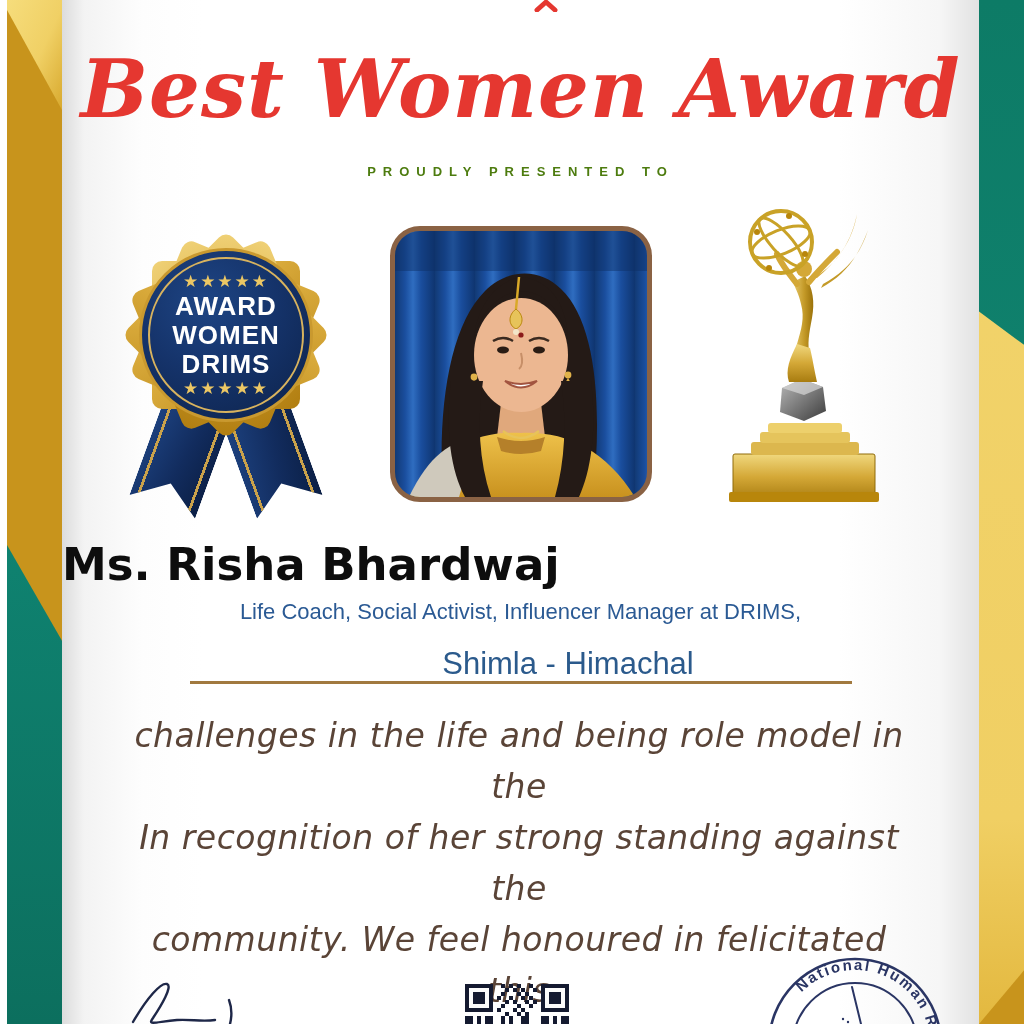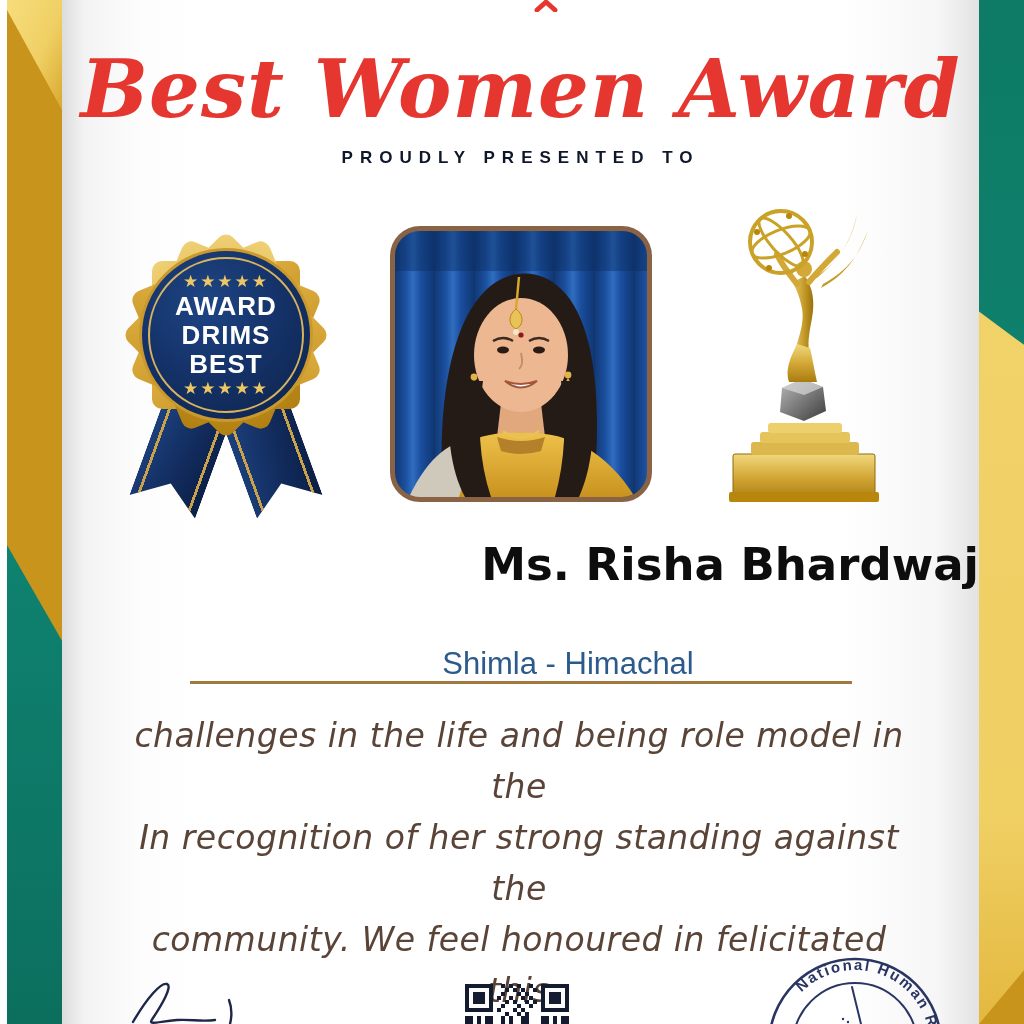--- a/index.html
+++ b/index.html
@@ -25,22 +25,22 @@
   
   .page{position:absolute;left:55px;top:0;width:917px;height:1024px;
     background:linear-gradient(90deg,#dcdcdc 0px,#f3f3f3 22px,#fdfdfd 80px,#ffffff 140px,
       #ffffff 777px,#f6f6f6 877px,#e2e2e2 917px);}
 
   .ornament{position:absolute;left:527px;top:-2px;}
 
   .title{position:absolute;left:55px;top:42px;width:917px;text-align:center;
     font-family:"DejaVu Serif",serif;font-style:italic;font-weight:700;
     font-size:80px;letter-spacing:1px;color:#e53730;}
-  .presented{position:absolute;left:55px;top:148px;width:917px;text-align:center;
-    font-size:17px;font-weight:600;letter-spacing:7px;color:#0f172a;}
+  .presented{position:absolute;left:55px;top:164px;width:917px;text-align:center;
+    font-size:13px;font-weight:600;letter-spacing:7px;color:#4d7c0f;}
 
   
   .badge{position:absolute;left:112px;top:230px;width:216px;height:285px;}
   .ribbon{position:absolute;width:70px;height:104px;top:176px;
     background:linear-gradient(100deg,#1d4280 0%,#122c5e 55%,#0b1f45 100%);
     background-image:linear-gradient(90deg,transparent 10%,#caa24b 10%,#caa24b 14%,transparent 14%,
       transparent 86%,#caa24b 86%,#caa24b 90%,transparent 90%),
       linear-gradient(100deg,#1d4280 0%,#122c5e 55%,#0b1f45 100%);
     clip-path:polygon(0 0,100% 0,100% 100%,50% 76%,0 100%);}
   .ribbon.l{left:26px;transform:rotate(20deg);}
@@ -61,21 +61,21 @@
   
   .photo{position:absolute;left:383px;top:226px;width:262px;height:276px;
     border:5px solid #8a6244;border-radius:30px;box-sizing:border-box;overflow:hidden;
     background:repeating-linear-gradient(90deg,#123a75 0px,#1a4e9e 10px,#2f6dc0 18px,#1a4e9e 26px,#0f3570 40px);}
   .photo svg{display:block;}
 
   
   .trophy{position:absolute;left:698px;top:192px;width:195px;height:315px;}
 
   
-  .name{position:absolute;left:55px;top:538px;width:917px;text-align:right;
+  .name{position:absolute;left:55px;top:538px;width:917px;text-align:left;
     font-family:"DejaVu Sans",sans-serif;font-weight:700;font-size:45px;color:#0d0d0d;}
   .roles{position:absolute;left:55px;top:597px;width:917px;text-align:center;
     font-size:22px;line-height:29px;color:#2b5a94;}
   .location{position:absolute;left:55px;top:646px;width:1012px;text-align:center;
     font-size:31px;color:#2b5a8c;}
   .divider{position:absolute;left:183px;top:681px;width:662px;height:3px;background:#a1793f;}
 
   
   .citation{position:absolute;left:112px;top:710px;width:800px;text-align:center;
     font-family:"DejaVu Sans",sans-serif;font-style:italic;font-size:33px;
@@ -116,22 +116,22 @@
     <div class="ribbon r"></div>
     <div class="burst"></div>
     <div class="burst r22"></div>
     <div class="burst r45"></div>
     <div class="burst r67"></div>
     <div class="medal">
       <div class="medal-ring"></div>
       <div class="medal-content">
         <div class="medal-stars">★★★★★</div>
         <div class="medal-line">AWARD</div>
+        <div class="medal-line">WOMEN</div>
         <div class="medal-line">DRIMS</div>
-        <div class="medal-line">BEST</div>
         <div class="medal-stars">★★★★★</div>
       </div>
     </div>
   </div>
 
   <div class="photo">
     <svg width="252" height="266" viewBox="0 0 252 266">
       <defs>
         <linearGradient id="saree" x1="0" y1="0" x2="0" y2="1">
           <stop offset="0" stop-color="#eec14a"></stop>
@@ -224,20 +224,21 @@
       <ellipse cx="76" cy="50" rx="31" ry="10" fill="none" stroke="#c9a227" stroke-width="3" transform="rotate(48 76 50)"></ellipse>
       <circle cx="52" cy="40" r="3" fill="#b8860b"></circle>
         <circle cx="100" cy="62" r="3" fill="#b8860b"></circle>
       <circle cx="84" cy="24" r="3" fill="#b8860b"></circle>
         <circle cx="64" cy="76" r="3" fill="#b8860b"></circle>
     </svg>
   </div>
 
   <div class="name">Ms. Risha Bhardwaj</div>
   <div class="roles">
+    <div>Life Coach, Social Activist, Influencer Manager at DRIMS,</div>
   </div>
   <div class="location">Shimla - Himachal</div>
   <div class="divider"></div>
 
   <div class="citation">
     <div>challenges in the life and being role model in the</div>
     <div>In recognition of her strong standing against the</div>
     <div>community. We feel honoured in felicitated this</div>
     <div>award on you for your outstanding contribution</div>
 

